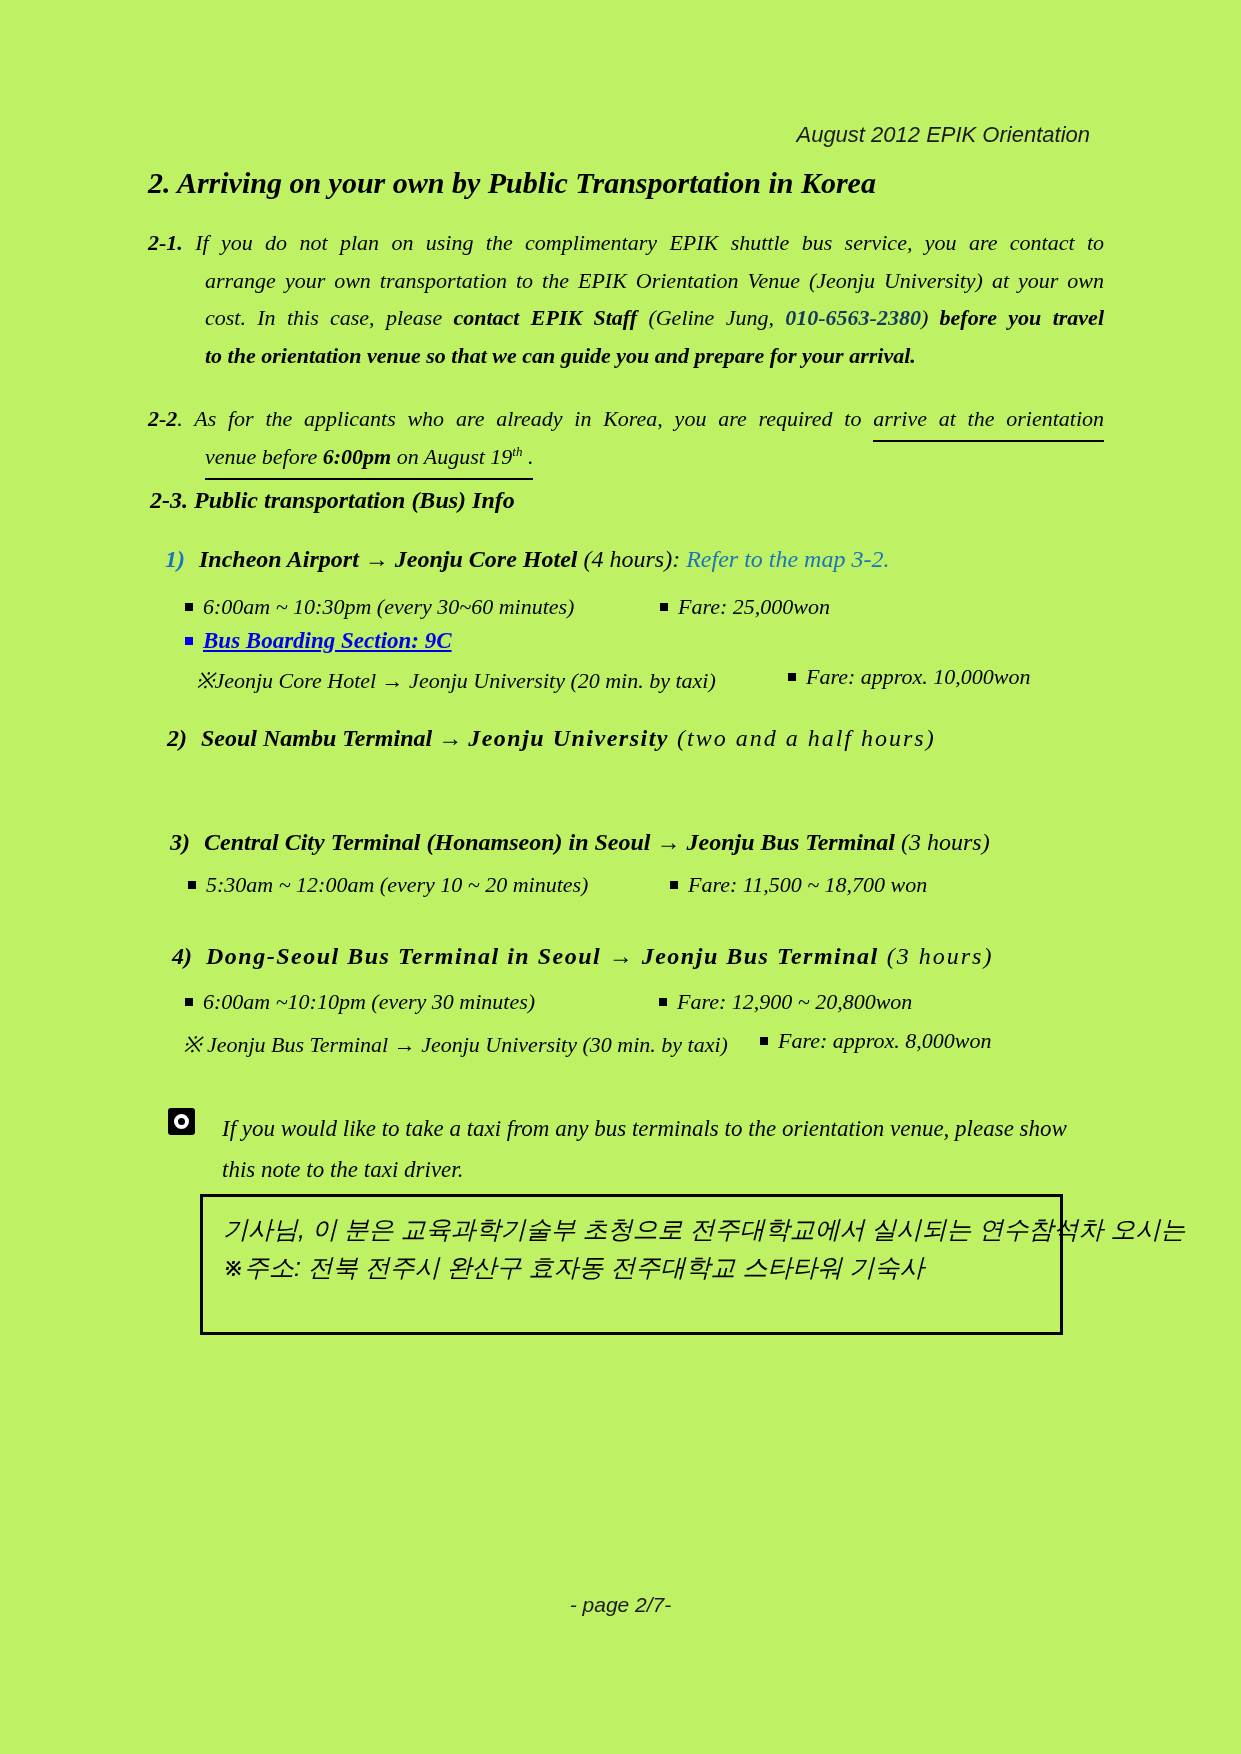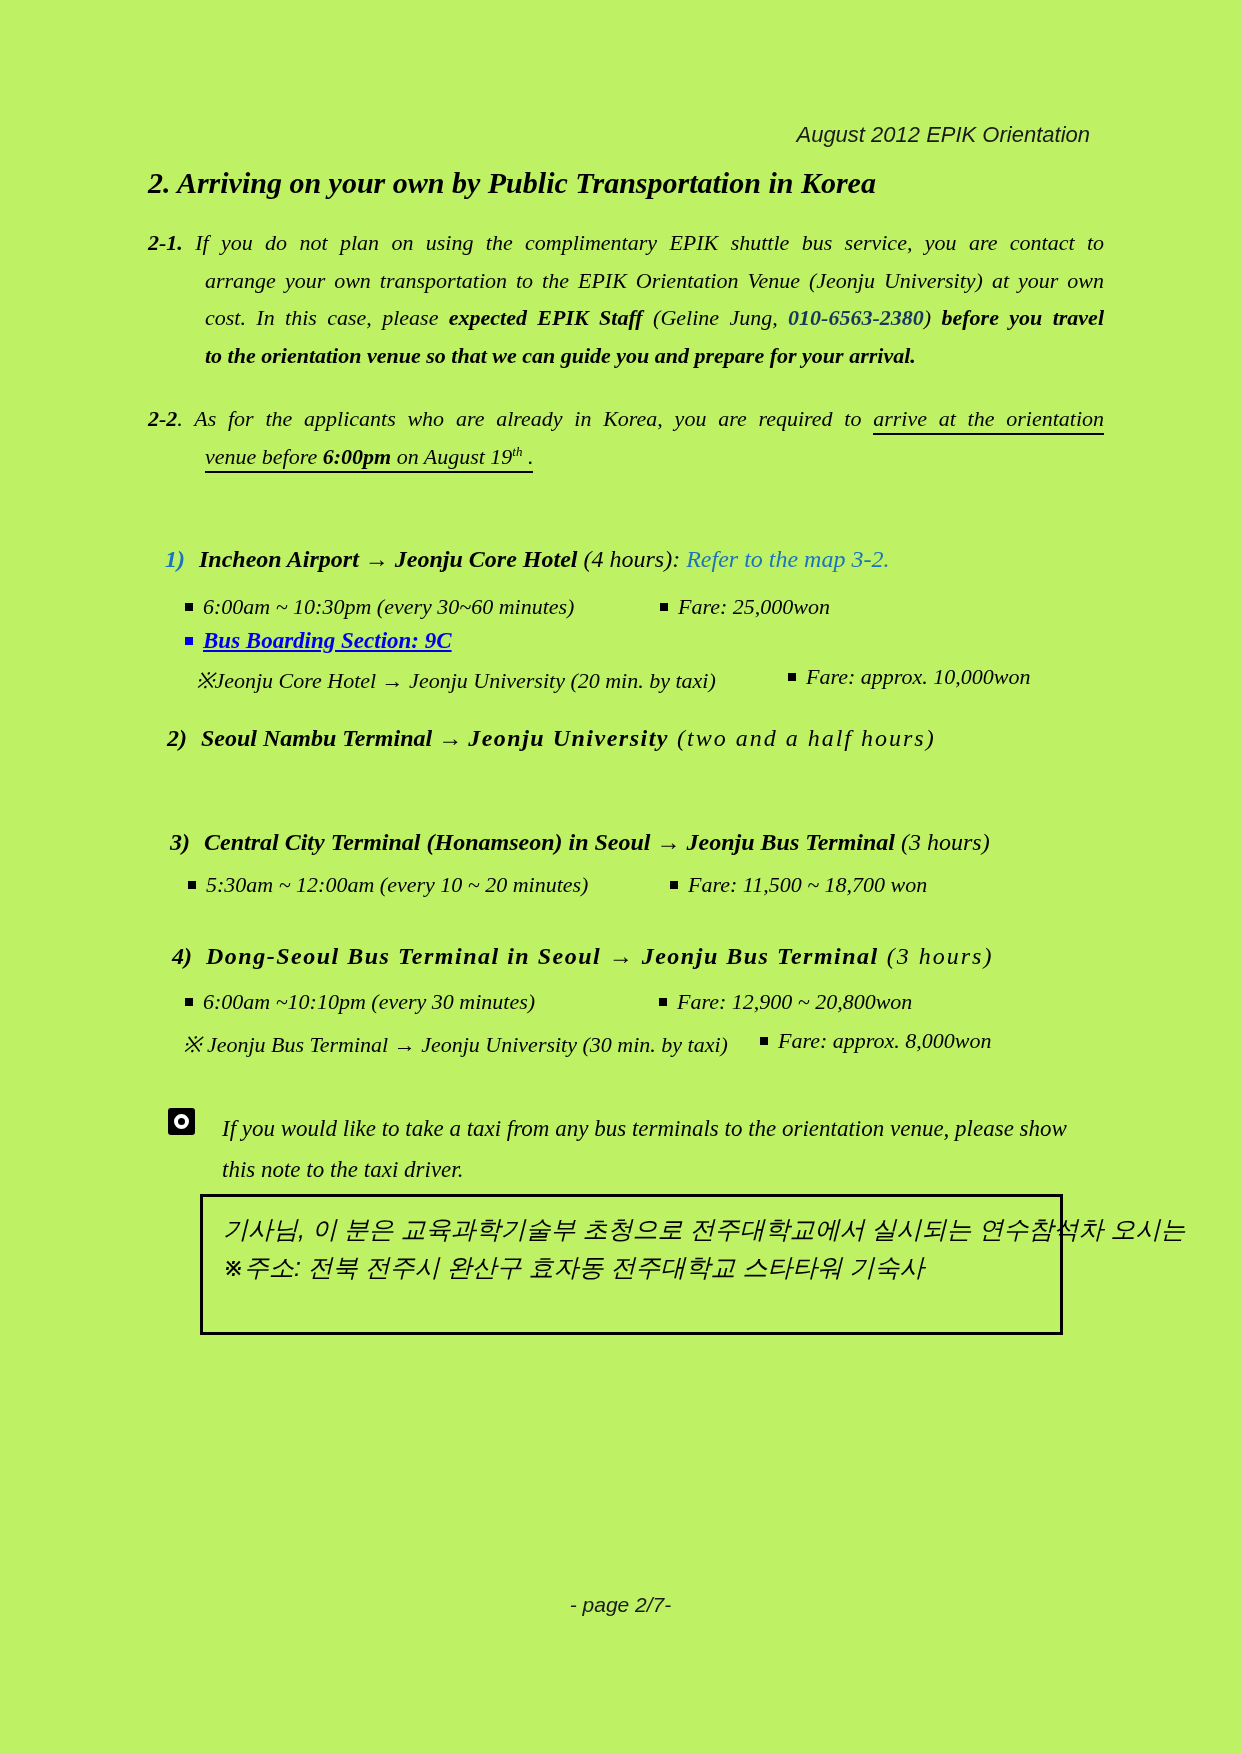--- a/index.html
+++ b/index.html
@@ -34,21 +34,21 @@
   }
   
   .para{left:148px;width:956px;font-size:22px;line-height:37.5px;}
   .p21{top:224px;}
   .p22{top:400px;}
   .pline{white-space:normal;}
   .jline{text-align:justify;text-align-last:justify;}
   .indent{padding-left:57px;}
   b,.b{font-weight:bold;}
   .phone{color:#17375e;font-weight:bold;}
-  .ul{border-bottom:2px solid #000;padding-bottom:2px;}
+  .ul{border-bottom:2px solid #000;padding-bottom:9px;}
   sup{font-size:13px;vertical-align:super;line-height:0;}
   
   .h23{top:487px;left:150px;font-size:24px;font-weight:bold;white-space:nowrap;}
   .rhead{font-size:24px;white-space:nowrap;}
   .rh1{top:546px;left:165px;}
   .rh2{top:725px;left:167px;}
   .rh3{top:829px;left:170px;}
   .rh4{top:943px;left:172px;}
   .rnum{font-weight:bold;margin-right:14px;}
   .rnum.blue{color:#1b74bc;}
@@ -94,29 +94,30 @@
 
 <div class="page">
 
   <div class="abs hdr">August 2012 EPIK Orientation</div>
 
   <div class="abs title">2. Arriving on your own by Public Transportation in Korea</div>
 
   <div class="abs para p21">
     <div class="pline jline"><b>2-1.</b><span> If you do not plan on using the complimentary EPIK shuttle bus service, you are contact to</span></div>
     <div class="pline jline indent"><span>arrange your own transportation to the EPIK Orientation Venue (Jeonju University) at your own</span></div>
-    <div class="pline jline indent"><span>cost. In this case, please </span><b>expected EPIK Staff</b><span> (Geline Jung, </span><span class="phone">010-6563-2380</span><span>) </span><b>before you travel</b></div>
+    <div class="pline jline indent"><span>cost. In this case, please </span><b>contact EPIK Staff</b><span> (Geline Jung, </span><span class="phone">010-6563-2380</span><span>) </span><b>before you travel</b></div>
     <div class="pline indent"><b>to the orientation venue so that we can guide you and prepare for your arrival.</b></div>
   </div>
 
   <div class="abs para p22">
     <div class="pline jline"><b>2-2</b><span>. As for the applicants who are already in Korea, you are required to </span><span class="ul">arrive at the orientation</span></div>
     <div class="pline indent"><span class="ul"><span>venue before </span><b>6:00pm</b><span> on August 19</span><sup>th</sup><span> .</span></span></div>
   </div>
 
+  <div class="abs h23">2-3. Public transportation (Bus) Info</div>
 
   <div class="abs rhead rh1">
     <span class="rnum blue">1)</span><span class="rname">Incheon Airport → Jeonju Core Hotel</span><span> (4 hours): </span><span class="rlink">Refer to the map 3-2.</span>
   </div>
   <div class="abs brow br1">
     <span class="cell w1"><span class="sq"></span><span>6:00am ~ 10:30pm (every 30~60 minutes)</span></span><span><span class="sq"></span><span>Fare: 25,000won</span></span>
   </div>
   <div class="abs brow brb">
     <span class="sq blue"></span><span class="boardlink">Bus Boarding Section: 9C</span>
   </div>

